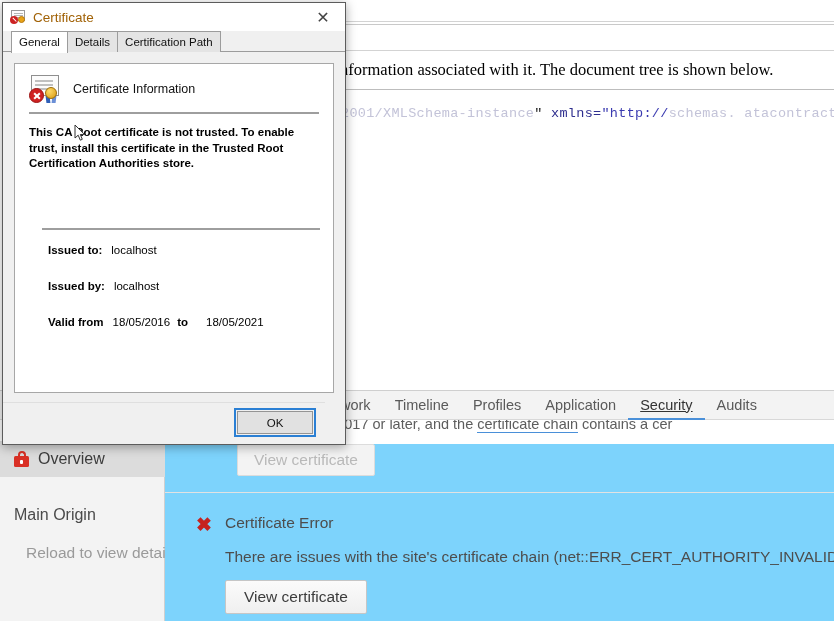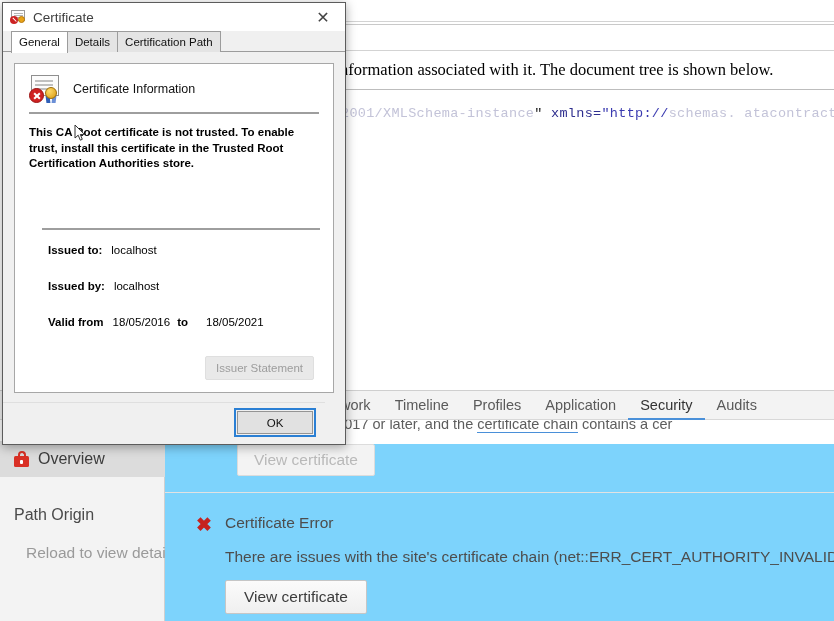--- a/index.html
+++ b/index.html
@@ -100,20 +100,21 @@
     padding: 0 12px;
     height: 29px;
     line-height: 29px;
     box-sizing: border-box;
     cursor: default;
     white-space: nowrap;
   }
   .dt-tab.selected {
     color: #333333;
     border-bottom: 2px solid #4a90d9;
+    text-decoration: underline;
   }
 
   #dt-banner {
     position: absolute;
     left: 0;
     top: 29px;
     width: 834px;
     height: 24px;
     overflow: hidden;
   }
@@ -351,21 +352,21 @@
     position: absolute;
     left: 0; top: 0;
     width: 7px; height: 7px;
     background: #e8a317;
     border-radius: 50%;
     border: 1px solid #b5770d;
     box-sizing: border-box;
   }
   #cert-title-text {
     font-size: 13.5px;
-    color: #404040;
+    color: #a16207;
   }
   #cert-close {
     position: absolute;
     right: 0; top: 0;
     width: 44px; height: 28px;
     display: flex;
     align-items: center;
     justify-content: center;
     font-size: 16px;
     color: #444444;
@@ -621,21 +622,21 @@
 
       <div id="dt-sidebar">
         <div id="sidebar-overview">
           <span class="lock-icon">
             <span class="shackle"></span>
             <span class="body"></span>
             <span class="keyhole"></span>
           </span>
           <span id="sidebar-overview-label">Overview</span>
         </div>
-        <div id="sidebar-main-origin">Path Origin</div>
+        <div id="sidebar-main-origin">Main Origin</div>
         <div id="sidebar-reload">Reload to view detail</div>
       </div>
 
       <div id="dt-main">
         <div id="view-cert-top">View certificate</div>
         <div id="dt-divider"></div>
 
         <div id="cert-error-block">
           <div id="cert-error-row">
             <div id="cert-error-x">✖</div>
@@ -700,21 +701,20 @@
       <div class="cert-field" id="field-issued-to">
         <b>Issued to:</b><span>localhost</span>
       </div>
       <div class="cert-field" id="field-issued-by">
         <b>Issued by:</b><span>localhost</span>
       </div>
       <div class="cert-field" id="field-valid">
         <b>Valid from</b><span>18/05/2016</span><span class="mid">to</span><span>18/05/2021</span>
       </div>
 
-      <div id="issuer-statement-btn">Issuer Statement</div>
     </div>
   </div>
 
   <div id="cert-footer">
     <div id="ok-button">OK</div>
   </div>
 </div>
 
 <svg id="mouse-cursor" viewBox="0 0 12 18">
   <path d="M1,1 L1,14 L4.2,11.2 L6.3,16.2 L8.3,15.3 L6.3,10.5 L10.5,10.4 Z" fill="#ffffff" stroke="#333333" stroke-width="1"></path>

